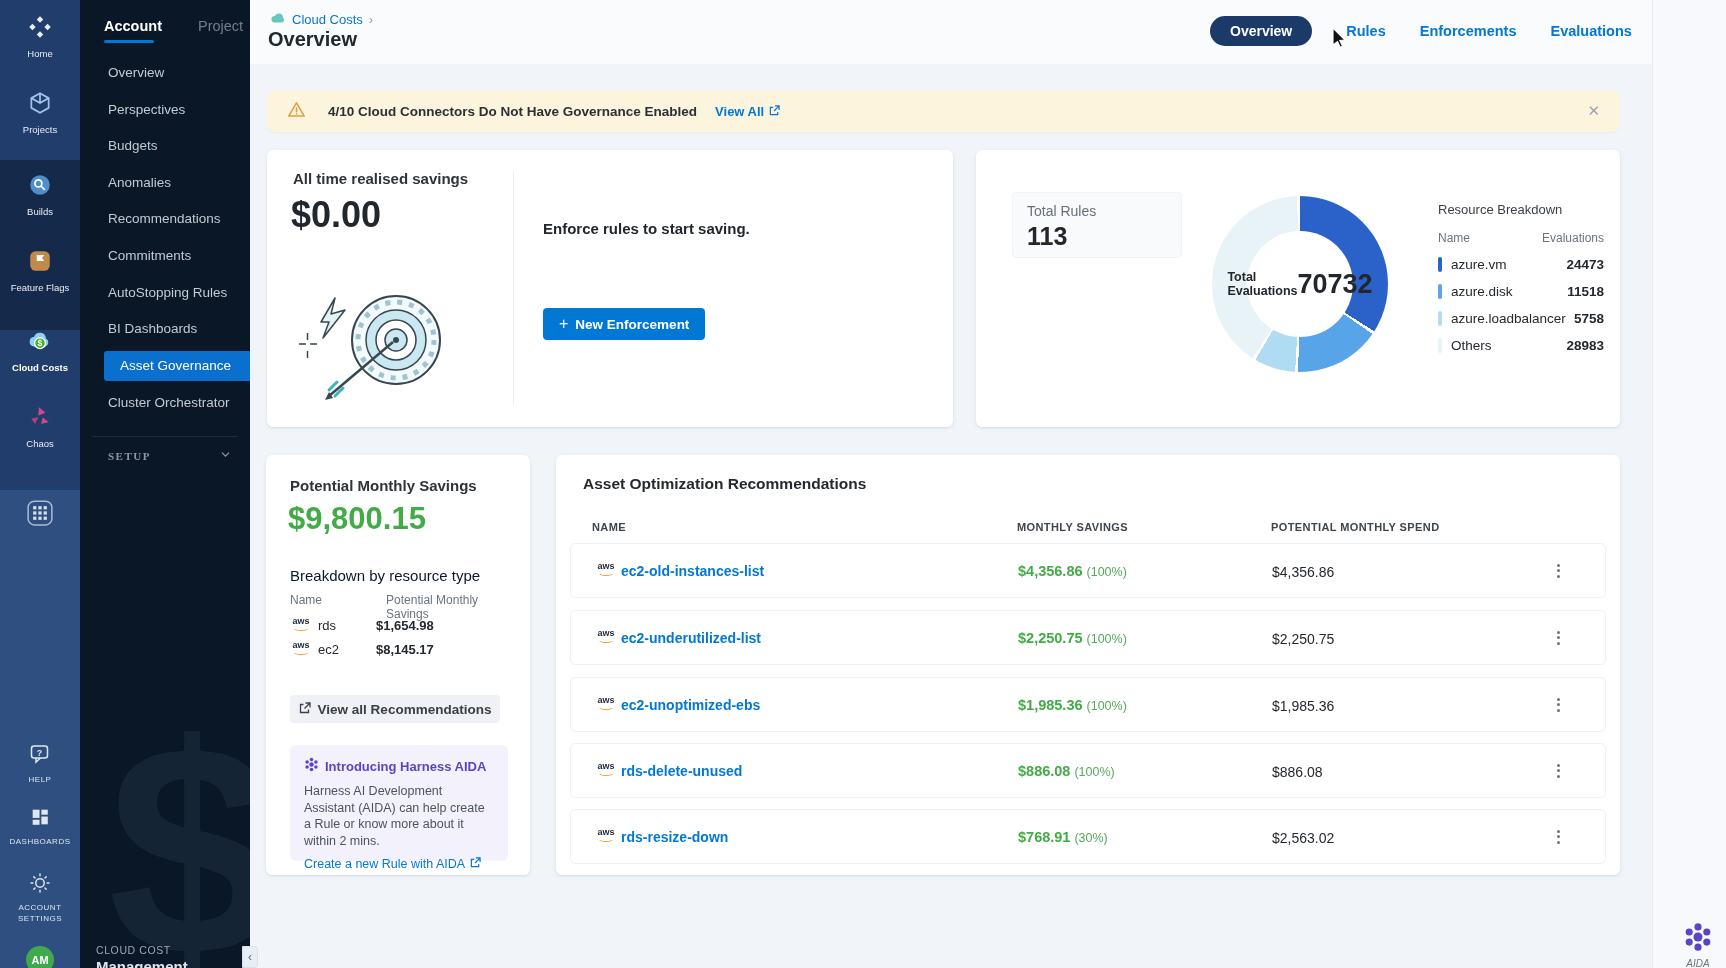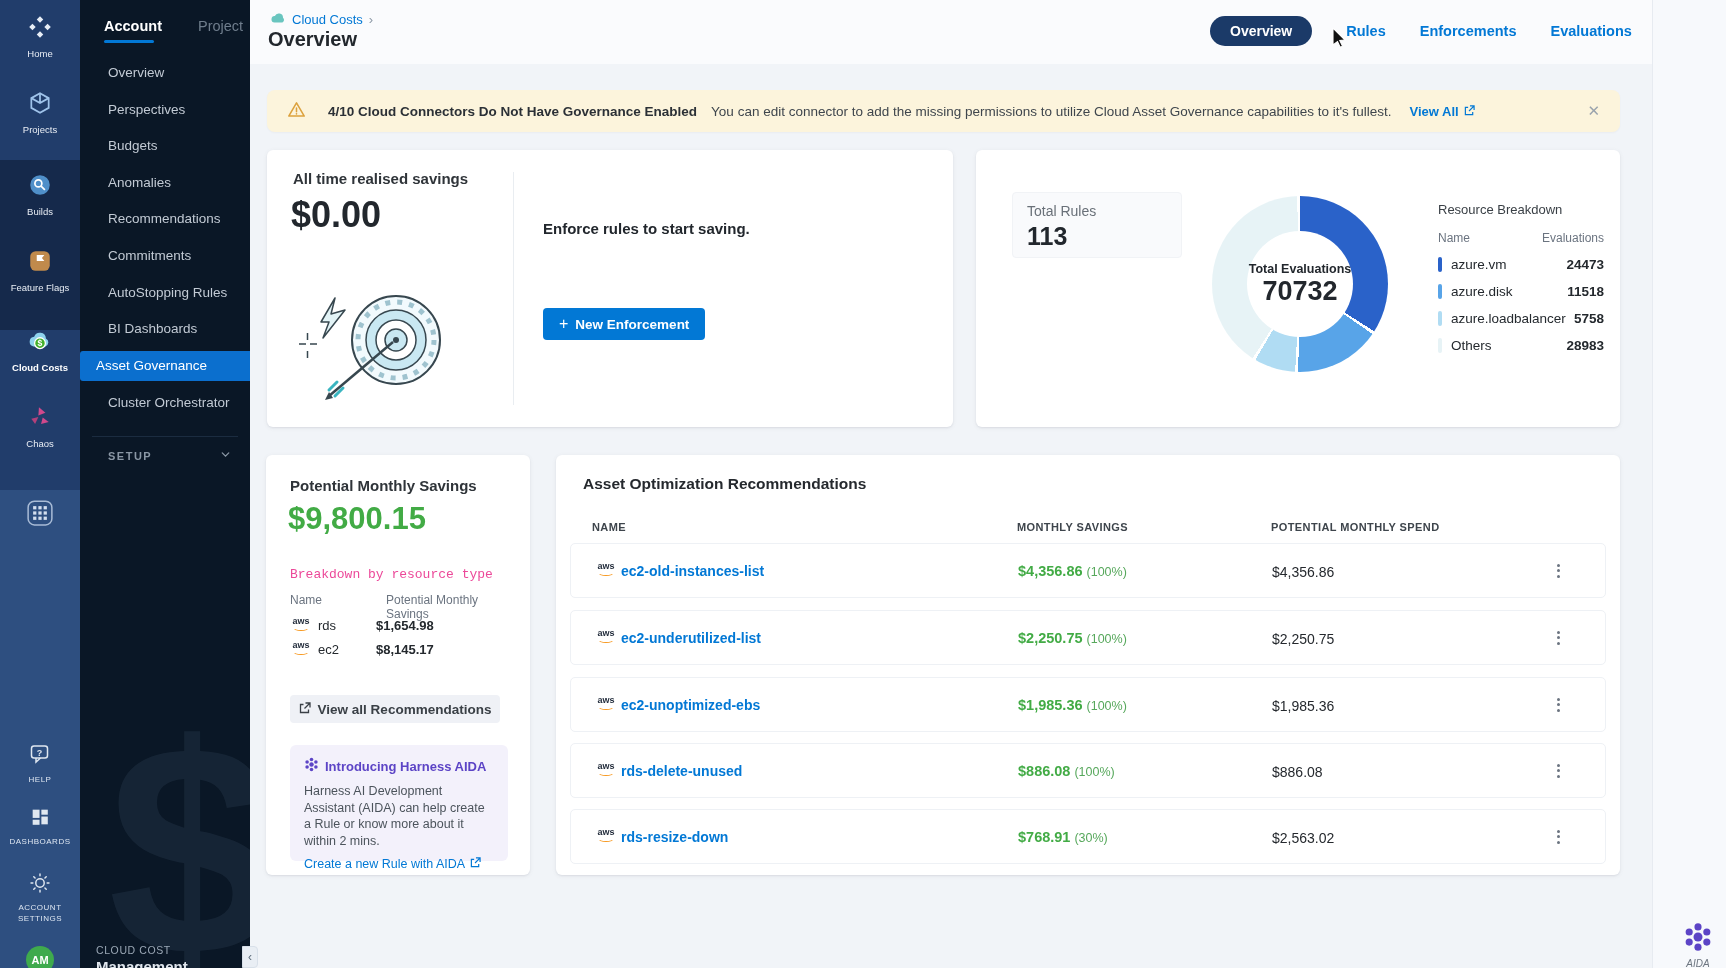--- a/index.html
+++ b/index.html
@@ -20,23 +20,23 @@
     background:#3faa4d; color:#fff; font-size:11px; font-weight:700; display:flex; align-items:center; justify-content:center; }
 
   
   .subnav { position:absolute; left:80px; top:0; width:170px; height:968px; background:#0a1726; z-index:4; overflow:hidden; }
   .subnav .tabs { position:absolute; top:18px; left:24px; display:flex; gap:36px; }
   .subnav .tab { font-size:14.5px; font-weight:700; color:#fff; cursor:pointer; }
   .subnav .tab.inactive { color:#6f7d8c; font-weight:400; }
   .subnav .tab-underline { position:absolute; top:40px; left:24px; width:50px; height:3px; background:#0278d5; border-radius:2px; }
   .subnav .item { position:absolute; left:0; width:170px; height:30px; line-height:30px; padding-left:28px;
     font-size:13.5px; color:#c2cad4; cursor:pointer; white-space:nowrap; }
-  .subnav .item.active { background:#0b6fce; color:#fff; border-radius:3px; left:0; width:174px; padding-left:16px; }
+  .subnav .item.active { background:#0b6fce; color:#fff; border-radius:3px; left:24px; width:174px; padding-left:16px; }
   .subnav .setup { position:absolute; top:448px; left:28px; right:18px; display:flex; justify-content:space-between; align-items:center;
-    font-size:11px; font-weight:700; letter-spacing:1.5px; color:#8a97a5; cursor:pointer; }
+    font-size:11px; font-weight:700; letter-spacing:1.5px; color:#8a97a5; cursor:pointer;font-family:Liberation Serif, serif; }
   .subnav .divider { position:absolute; top:436px; left:12px; width:146px; height:1px; background:#1b2c40; }
   .watermark { position:absolute; left:28px; top:700px; font-size:300px; font-weight:700; color:rgba(125,155,185,.10);
     line-height:300px; pointer-events:none; }
   .subnav .foot1 { position:absolute; left:16px; top:944px; font-size:10.5px; letter-spacing:.6px; color:#9aa7b5; }
   .subnav .foot2 { position:absolute; left:16px; top:958px; font-size:15px; font-weight:700; color:#dfe5ec; }
 
   
   .main { position:absolute; left:250px; top:0; right:0; bottom:0; background:#f1f4f8; }
   .hdrstrip { position:absolute; left:0; top:0; right:0; height:64px; background:#fafbfd; }
   .crumb { position:absolute; left:20px; top:10px; display:flex; align-items:center; gap:6px; }
@@ -72,35 +72,35 @@
     border-radius:4px; font-size:13.5px; font-weight:600; padding:0 16px; display:flex; align-items:center; gap:7px; cursor:pointer;
     font-family:inherit; }
   .btn-primary .plus { font-size:16px; font-weight:400; }
 
   .stat-box { position:absolute; left:36px; width:170px; height:66px; background:#f9fafc; border:1px solid #f1f3f6; border-radius:4px; padding:10px 14px; }
   .stat-box .s-lbl { font-size:14px; color:#697078; }
   .stat-box .s-val { font-size:25px; font-weight:700; color:#22272d; margin-top:3px; }
 
   .donut { position:absolute; left:236px; top:46px; width:176px; height:176px; border-radius:50%; }
   .donut-hole { position:absolute; left:271px; top:81px; width:106px; height:106px; border-radius:50%; background:#fff;
-    display:flex; flex-direction:column; align-items:center; justify-content:center; }
+    display:flex; align-items:center; justify-content:center; }
   .donut-hole .d-lbl { font-size:12.5px; font-weight:700; color:#22272d; }
   .donut-hole .d-val { font-size:27px; font-weight:700; color:#22272d; }
 
   .rbreak { position:absolute; left:462px; top:52px; width:166px; }
   .rbreak .r-title { font-size:13px; color:#3a4046; }
   .rbreak .r-head { display:flex; justify-content:space-between; font-size:12px; color:#6b7480; margin-top:14px; }
   .rbreak .r-row { display:flex; align-items:center; margin-top:12px; }
   .rbreak .chip { width:4px; height:15px; border-radius:2px; margin-right:9px; }
   .rbreak .r-name { font-size:13.5px; color:#24292e; }
   .rbreak .r-val { margin-left:auto; font-size:13.5px; font-weight:600; color:#24292e; }
 
   .cardC .sm-label { position:absolute; left:24px; top:22px; }
   .pot-val { position:absolute; left:22px; top:46px; font-size:31px; font-weight:700; color:#42ab45; }
-  .bd-title { position:absolute; left:24px; top:112px; font-size:13px; color:#ec4899;font-family:Liberation Mono, monospace; }
+  .bd-title { position:absolute; left:24px; top:112px; font-size:15px; color:#0f172a; }
   .bd-head { position:absolute; left:24px; top:138px; width:216px; display:flex; font-size:12px; color:#6b7480; }
   .bd-head .c2 { margin-left:64px; }
   .bd-row { position:absolute; left:24px; width:216px; display:flex; align-items:center; font-size:13px; color:#24292e; }
   .bd-row .nm { margin-left:6px; width:58px; }
   .bd-row .vl { font-weight:600; }
   .btn-ghost { position:absolute; left:24px; top:240px; width:210px; height:28px; background:#eff1f6; border:none; border-radius:4px;
     display:flex; align-items:center; justify-content:center; gap:7px; font-size:13.5px; font-weight:600; color:#3a4046; cursor:pointer;
     font-family:inherit; }
   .aida-box { position:absolute; left:24px; top:290px; width:218px; height:116px; background:#f3f1fb; border-radius:6px; padding:12px 14px; }
   .aida-title { display:flex; align-items:center; gap:6px; font-size:13px; font-weight:700; color:#5c44c6; }
@@ -282,21 +282,20 @@
       <span class="lnk">Evaluations</span>
     </div>
 
     <div class="banner">
       <span><svg width="19" height="17" viewBox="0 0 24 22">
             <path d="M12 2.5 L22 19.5 H2 Z" fill="none" stroke="#dca13d" stroke-width="2" stroke-linejoin="round"></path>
             <path d="M12 9 v5" stroke="#dca13d" stroke-width="2" stroke-linecap="round"></path>
             <circle cx="12" cy="16.6" r="1.1" fill="#dca13d"></circle>
           </svg></span>
       <span class="b-title">4/10 Cloud Connectors Do Not Have Governance Enabled</span>
-      <span class="b-msg">You can edit connector to add the missing permissions to utilize Cloud Asset Governance capabilities to it's fullest.</span>
       <span class="b-view">
         <span>View All</span>
         <span><svg width="11" height="11" viewBox="0 0 12 12" fill="none" stroke="#0278d5" stroke-width="1.3">
               <path d="M4.5 2.5 H1.5 V10.5 H9.5 V7.5"></path>
               <path d="M6.5 1 H11 V5.5 M10.5 1.5 L5.5 6.5"></path>
             </svg></span>
       </span>
       <span class="b-close">✕</span>
     </div>
 

